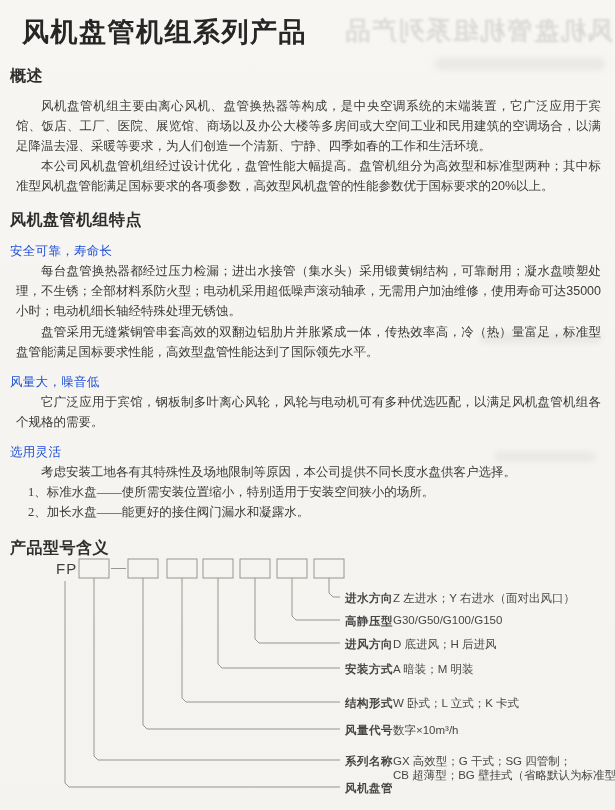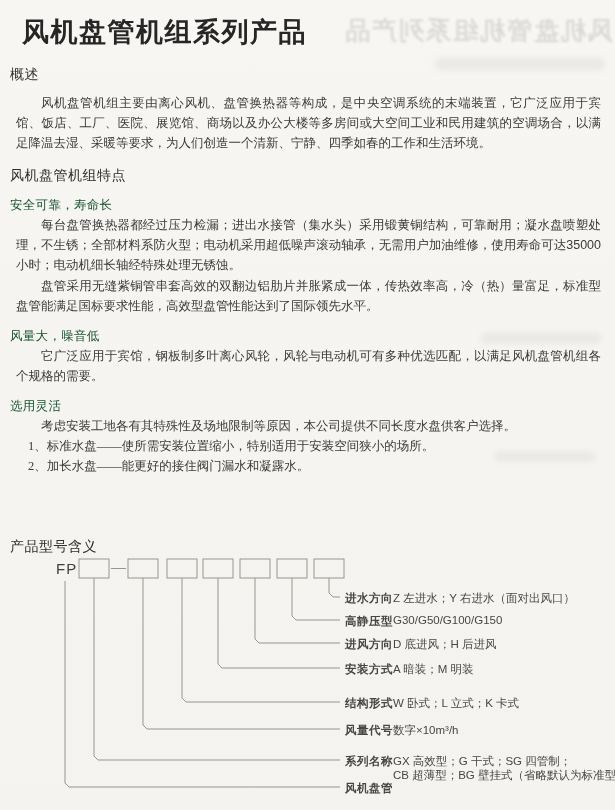--- a/index.html
+++ b/index.html
@@ -32,37 +32,37 @@
   .content{position:absolute;left:0;top:0;width:615px;padding:0;}
 
   .doc-title{
     margin:14px 0 0 22px;
     font-size:27px;font-weight:bold;letter-spacing:1.5px;
     color:#262626;
   }
 
   .sec-heading{
     margin:14px 0 0 10px;
-    font-size:14px;font-weight:400;color:#2e2e2e;letter-spacing:0.5px;
+    font-size:16px;font-weight:700;color:#2e2e2e;letter-spacing:0.5px;
   }
   .h-overview{margin-top:16px;}
   .h-features{margin-top:14px;}
 
   .para{
     margin:0 14px 0 16px;
     font-size:12.5px;line-height:20px;
     text-indent:2em;
     text-align:justify;
     color:#3a3a3a;
   }
   .para-first{margin-top:9px;}
 
   .sub-heading{
     margin:12px 0 0 10px;
-    font-size:12.5px;color:#14532d;letter-spacing:0.3px;
+    font-size:12.5px;color:#1d4ed8;letter-spacing:0.3px;
   }
   .sub-body{margin-top:1px;}
 
   .flex-list{margin:0 14px 0 28px;font-size:12.5px;line-height:20px;color:#3a3a3a;font-family:Liberation Serif, serif;}
   .flex-list .li{text-indent:0;}
 
   
   .model-section{position:absolute;left:0;top:538px;width:615px;height:272px;}
   .h-model{margin:0 0 0 10px;}
   .diagram{position:absolute;left:0;top:17px;width:615px;height:255px;padding-left:27px;}
@@ -85,20 +85,21 @@
   <div class="ghost-blob" style="right:10px;top:58px;width:170px;height:12px;"></div>
   <div class="ghost-blob" style="right:14px;top:333px;width:120px;height:10px;"></div>
   <div class="ghost-blob" style="right:20px;top:452px;width:100px;height:9px;"></div>
 
   <div class="content">
 
     <div class="doc-title">风机盘管机组系列产品</div>
 
     <div class="sec-heading h-overview">概述</div>
     <p class="para para-first">风机盘管机组主要由离心风机、盘管换热器等构成，是中央空调系统的末端装置，它广泛应用于宾馆、饭店、工厂、医院、展览馆、商场以及办公大楼等多房间或大空间工业和民用建筑的空调场合，以满足降温去湿、采暖等要求，为人们创造一个清新、宁静、四季如春的工作和生活环境。</p>
+    <p class="para">本公司风机盘管机组经过设计优化，盘管性能大幅提高。盘管机组分为高效型和标准型两种；其中标准型风机盘管能满足国标要求的各项参数，高效型风机盘管的性能参数优于国标要求的20%以上。</p>
 
     <div class="sec-heading h-features">风机盘管机组特点</div>
 
     <div class="sub-heading">安全可靠，寿命长</div>
     <p class="para sub-body">每台盘管换热器都经过压力检漏；进出水接管（集水头）采用锻黄铜结构，可靠耐用；凝水盘喷塑处理，不生锈；全部材料系防火型；电动机采用超低噪声滚动轴承，无需用户加油维修，使用寿命可达35000小时；电动机细长轴经特殊处理无锈蚀。</p>
 
     <p class="para sub-body">盘管采用无缝紫铜管串套高效的双翻边铝肋片并胀紧成一体，传热效率高，冷（热）量富足，标准型盘管能满足国标要求性能，高效型盘管性能达到了国际领先水平。</p>
 
     <div class="sub-heading">风量大，噪音低</div>
     <p class="para sub-body">它广泛应用于宾馆，钢板制多叶离心风轮，风轮与电动机可有多种优选匹配，以满足风机盘管机组各个规格的需要。</p>

